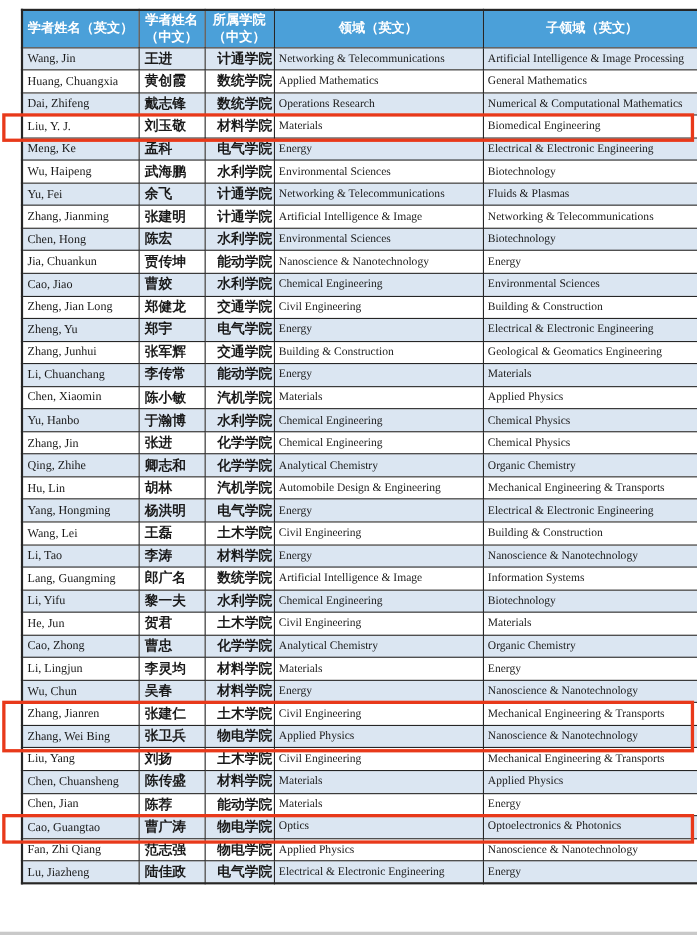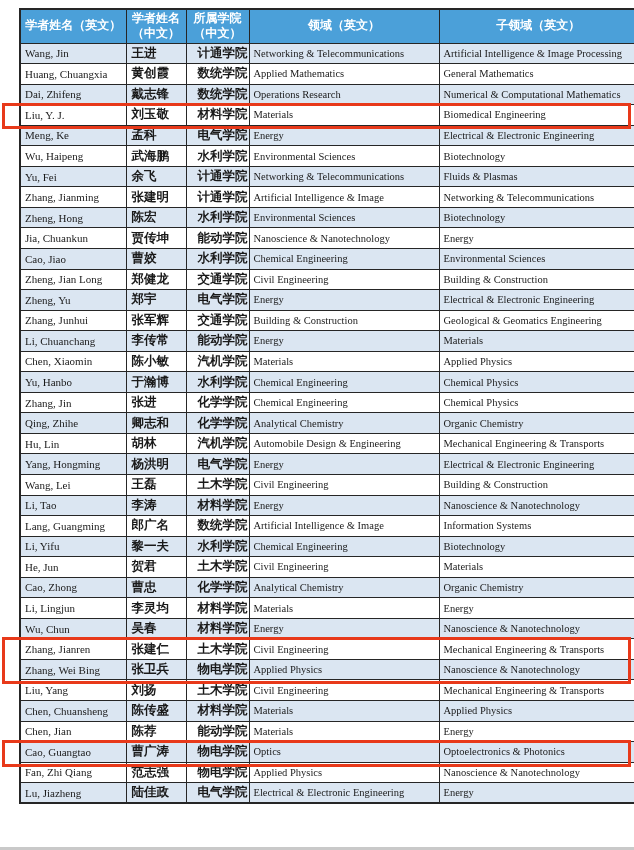--- a/index.html
+++ b/index.html
@@ -118,21 +118,21 @@
         <td class="en">Fluids &amp; Plasmas</td>
       </tr>
       <tr>
         <td class="en name-en">Zhang, Jianming</td>
         <td class="cn">张建明</td>
         <td class="cn college">计通学院</td>
         <td class="en">Artificial Intelligence &amp; Image</td>
         <td class="en">Networking &amp; Telecommunications</td>
       </tr>
       <tr>
-        <td class="en name-en">Zheng, Hong</td>
+        <td class="en name-en">Chen, Hong</td>
         <td class="cn">陈宏</td>
         <td class="cn college">水利学院</td>
         <td class="en">Environmental Sciences</td>
         <td class="en">Biotechnology</td>
       </tr>
       <tr>
         <td class="en name-en">Jia, Chuankun</td>
         <td class="cn">贾传坤</td>
         <td class="cn college">能动学院</td>
         <td class="en">Nanoscience &amp; Nanotechnology</td>

